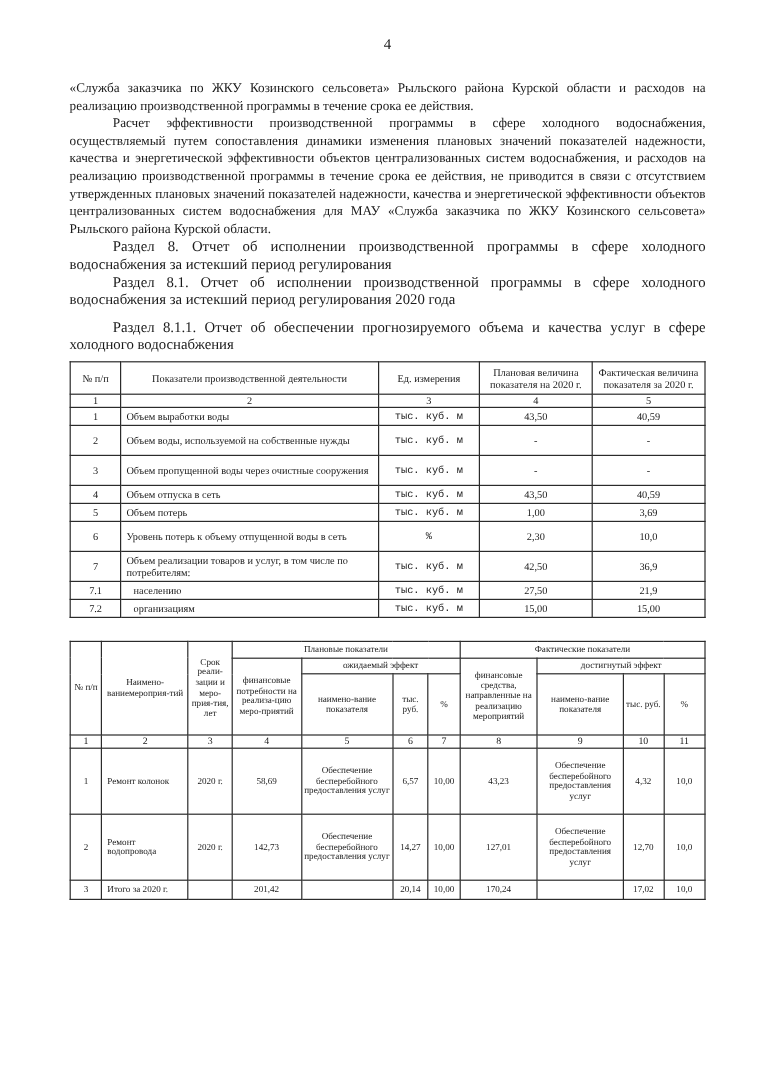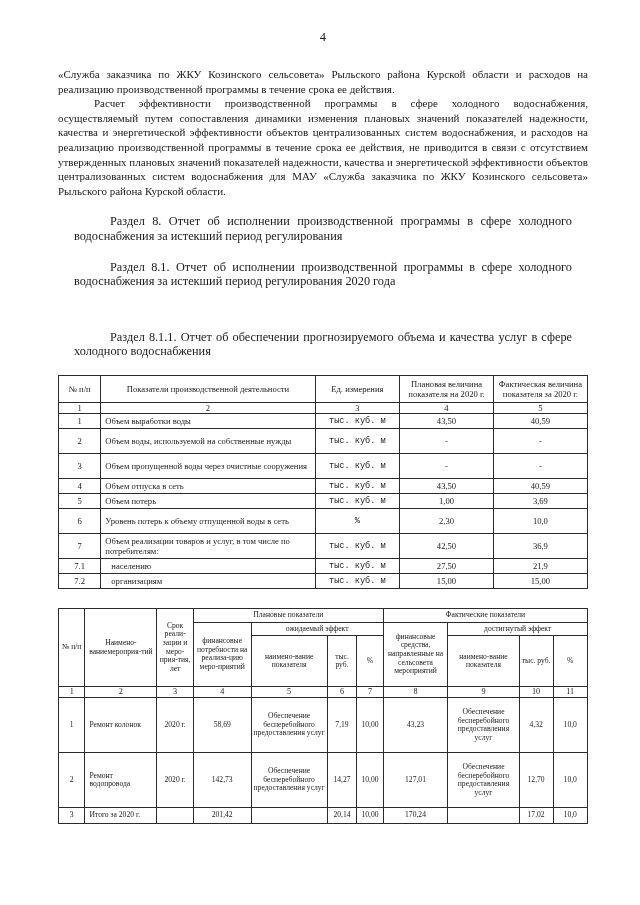--- a/index.html
+++ b/index.html
@@ -36,21 +36,21 @@
     text-indent: 0;
     hyphens: none;
   }
   .para.indent {
     text-indent: 36px;
   }
   .section-head {
     font-size: 12.3px;
     line-height: 14.6px;
     text-align: justify;
-    margin: 16px;
+    margin: 0;
     text-indent: 36px;
   }
   .gap-sm { height: 9px; }
   .gap-md { height: 14px; }
 
   
   table {
     border-collapse: collapse;
     width: 100%;
     table-layout: fixed;
@@ -216,21 +216,21 @@
       <tr>
         <td rowspan="3" class="grp">№ п/п</td>
         <td rowspan="3" class="grp">Наимено-ваниемероприя-тий</td>
         <td rowspan="3" class="grp">Срок реали-зации и меро-прия-тия, лет</td>
         <td colspan="4" class="grp">Плановые показатели</td>
         <td colspan="4" class="grp">Фактические показатели</td>
       </tr>
       <tr>
         <td rowspan="2" class="grp">финансовые потребности на реализа-цию меро-приятий</td>
         <td colspan="3" class="grp">ожидаемый эффект</td>
-        <td rowspan="2" class="grp">финансовые средства, направленные на сельсовета мероприятий</td>
+        <td rowspan="2" class="grp">финансовые средства, направленные на реализацию мероприятий</td>
         <td colspan="3" class="grp">достигнутый эффект</td>
       </tr>
       <tr>
         <td class="grp" style="height:46px">наимено-вание показателя</td>
         <td class="grp">тыс. руб.</td>
         <td class="grp">%</td>
         <td class="grp">наимено-вание показателя</td>
         <td class="grp">тыс. руб.</td>
         <td class="grp">%</td>
       </tr>
@@ -248,21 +248,21 @@
         <td>11</td>
       </tr>
     </thead>
     <tbody>
         <tr class="datarow">
           <td>1</td>
           <td class="left">Ремонт колонок</td>
           <td>2020 г.</td>
           <td>58,69</td>
           <td>Обеспечение бесперебойного предоставления услуг</td>
-          <td>7,19</td>
+          <td>6,57</td>
           <td>10,00</td>
           <td>43,23</td>
           <td>Обеспечение бесперебойного предоставления услуг</td>
           <td>4,32</td>
           <td>10,0</td>
         </tr>
         <tr class="datarow">
           <td>2</td>
           <td class="left">Ремонт водопровода</td>
           <td>2020 г.</td>

